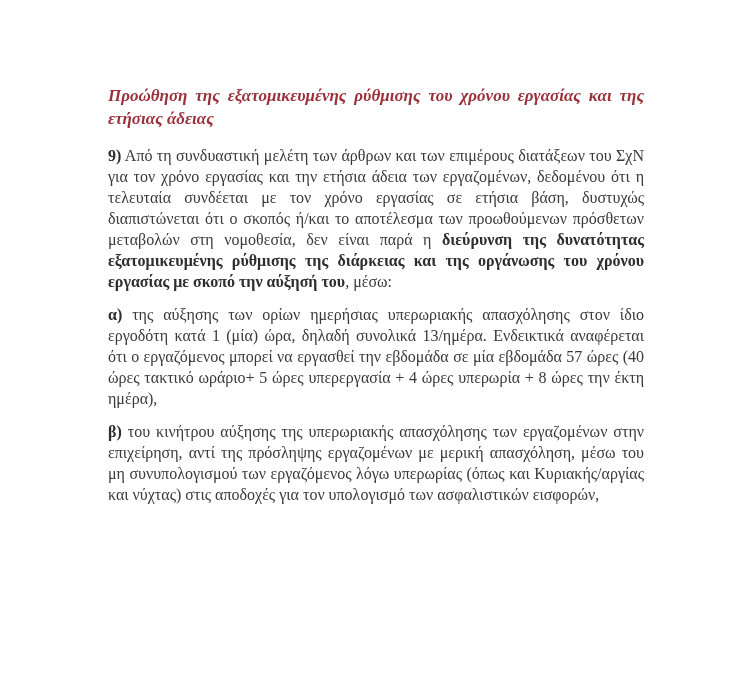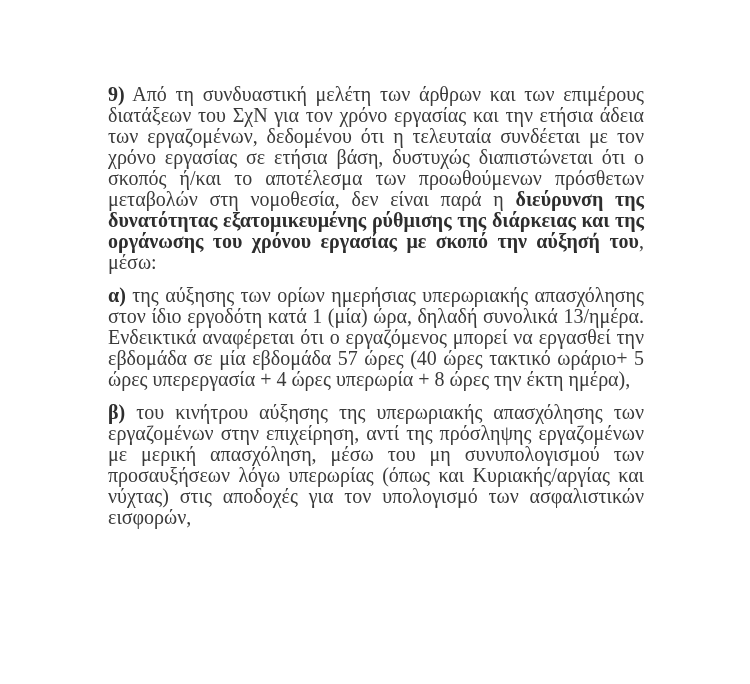--- a/index.html
+++ b/index.html
@@ -29,39 +29,40 @@
     font-family: "Liberation Serif", "DejaVu Serif", serif;
     font-size: 17px;
     line-height: 23px;
     font-weight: bold;
     font-style: italic;
     color: #9a313a;
     margin: 0 0 15px 0;
     text-align: justify;
   }
   .doc-para {
-    font-size: 20px;
+    font-size: 16px;
     line-height: 21px;
     color: #3a3a3a;
     margin: 0 0 12px 0;
     text-align: justify;
     text-justify: inter-word;
   }
   .doc-para b {
     color: #2e2e2e;
   }
 </style>
 </head>
 <body>
 
 <div class="doc-page">
   <div class="doc-content">
 
+    <h1 class="doc-heading">Προώθηση της εξατομικευμένης ρύθμισης του χρόνου εργασίας και της ετήσιας άδειας</h1>
 
     <p class="doc-para"><b>9)</b><span> Από τη συνδυαστική μελέτη των άρθρων και των επιμέρους διατάξεων του ΣχΝ για τον χρόνο εργασίας και την ετήσια άδεια των εργαζομένων, δεδομένου ότι η τελευταία συνδέεται με τον χρόνο εργασίας σε ετήσια βάση, δυστυχώς διαπιστώνεται ότι ο σκοπός ή/και το αποτέλεσμα των προωθούμενων πρόσθετων μεταβολών στη νομοθεσία, δεν είναι παρά η </span><b>διεύρυνση της δυνατότητας εξατομικευμένης ρύθμισης της διάρκειας και της οργάνωσης του χρόνου εργασίας με σκοπό την αύξησή του</b><span>, μέσω:</span></p>
 
     <p class="doc-para"><b>α)</b><span> της αύξησης των ορίων ημερήσιας υπερωριακής απασχόλησης στον ίδιο εργοδότη κατά 1 (μία) ώρα, δηλαδή συνολικά 13/ημέρα. Ενδεικτικά αναφέρεται ότι ο εργαζόμενος μπορεί να εργασθεί την εβδομάδα σε μία εβδομάδα 57 ώρες (40 ώρες τακτικό ωράριο+ 5 ώρες υπερεργασία + 4 ώρες υπερωρία + 8 ώρες την έκτη ημέρα),</span></p>
 
-    <p class="doc-para"><b>β)</b><span> του κινήτρου αύξησης της υπερωριακής απασχόλησης των εργαζομένων στην επιχείρηση, αντί της πρόσληψης εργαζομένων με μερική απασχόληση, μέσω του μη συνυπολογισμού των προσαυξήσεων λόγω υπερωρίας (όπως και Κυριακής/αργίας και νύχτας) στις αποδοχές για τον υπολογισμό των ασφαλιστικών εισφορών,</span></p>
+    <p class="doc-para"><b>β)</b><span> του κινήτρου αύξησης της υπερωριακής απασχόλησης των εργαζομένων στην επιχείρηση, αντί της πρόσληψης εργαζομένων με μερική απασχόληση, μέσω του μη συνυπολογισμού των εργαζόμενος λόγω υπερωρίας (όπως και Κυριακής/αργίας και νύχτας) στις αποδοχές για τον υπολογισμό των ασφαλιστικών εισφορών,</span></p>
 
 
   </div>
 </div>
 
 </body></html>

